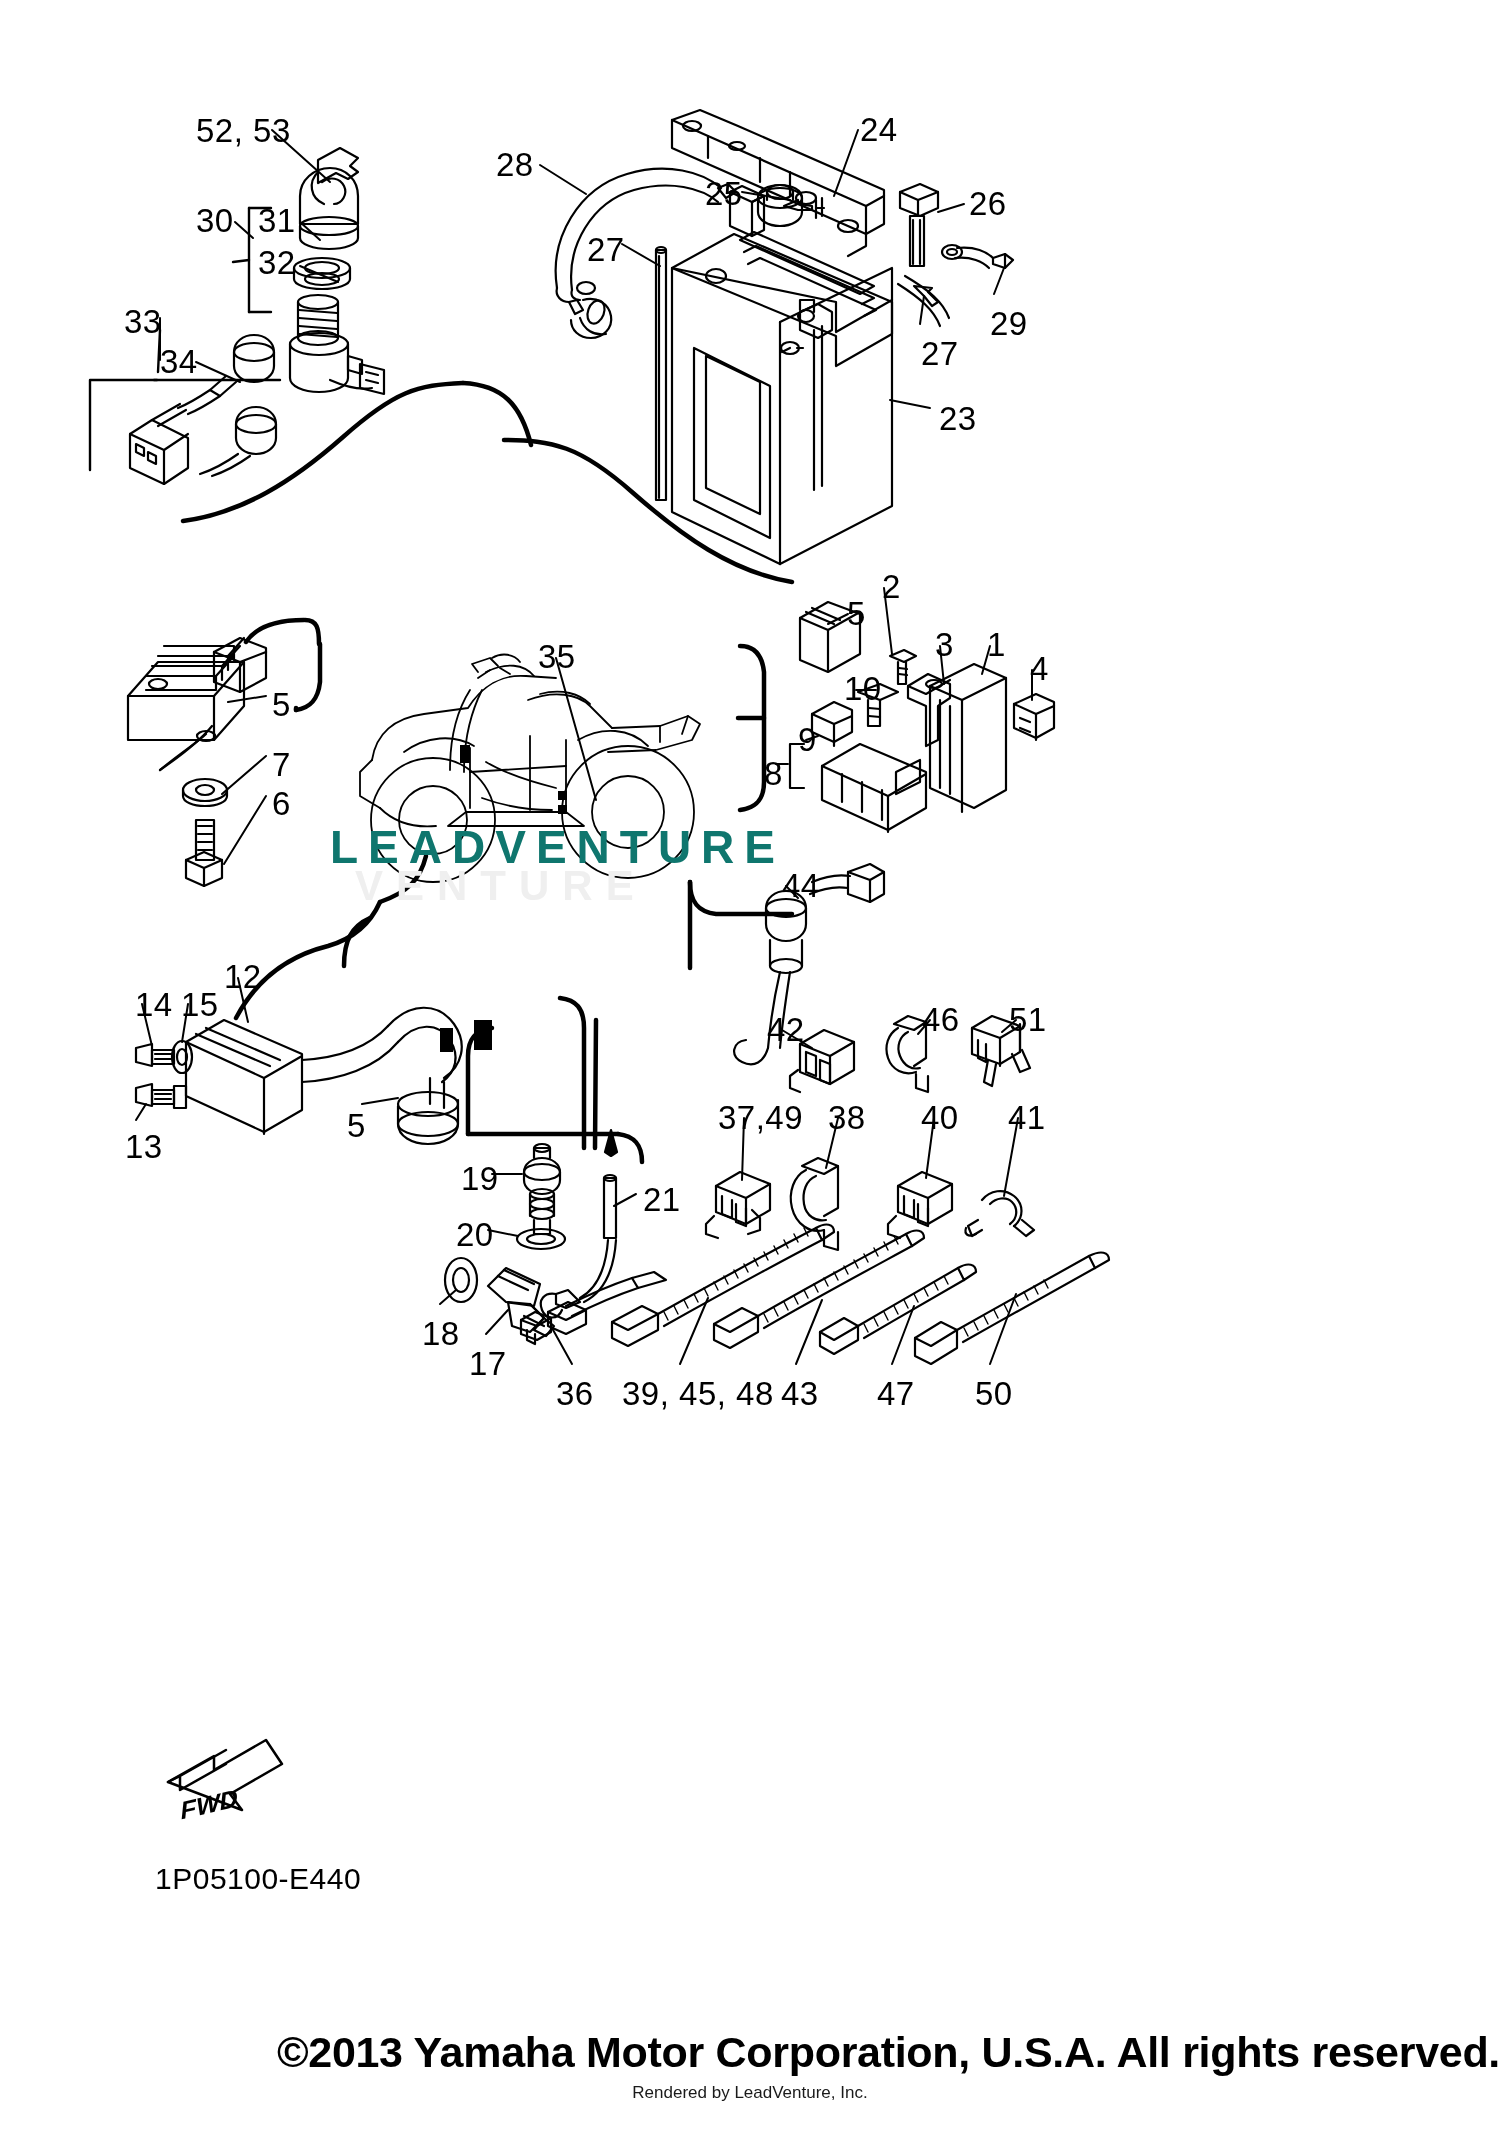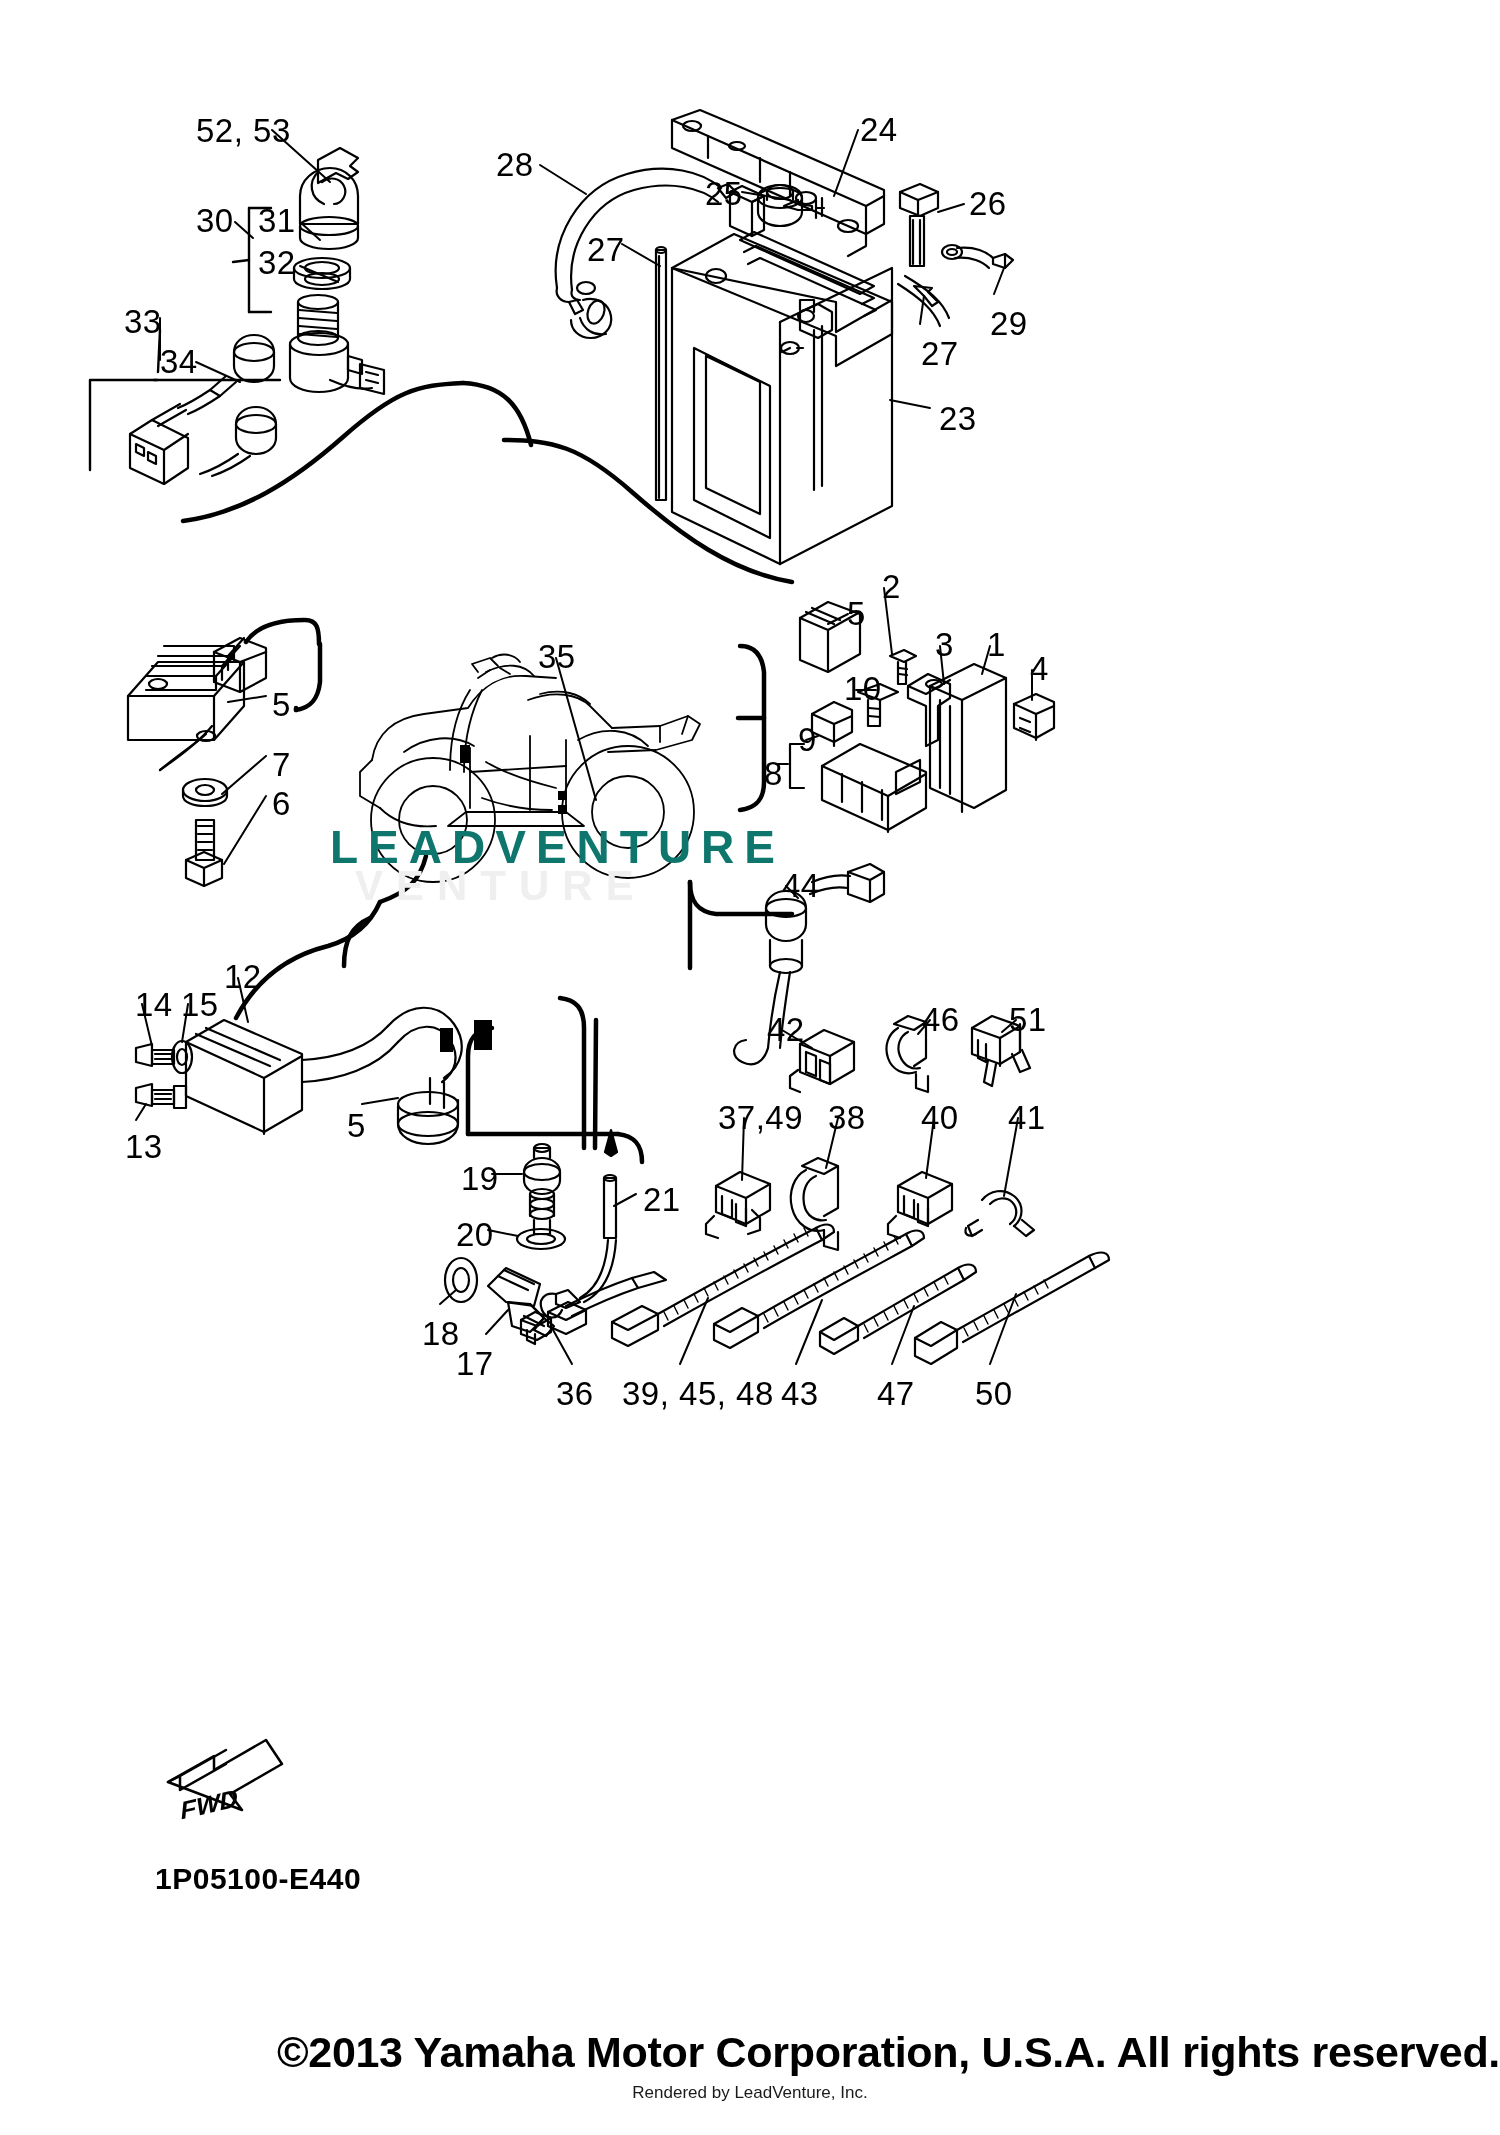--- a/index.html
+++ b/index.html
@@ -35,21 +35,21 @@
     white-space: nowrap;
     letter-spacing: 0.5px;
     line-height: 1;
   }
   .diagram-code {
     position: absolute;
     left: 155px;
     top: 1862px;
     font-family: "Liberation Sans", sans-serif;
     font-size: 30px;
-    font-weight: 700;
+    font-weight: 400;
     color: #000;
     letter-spacing: 0.5px;
   }
   .footer-copy {
     position: absolute;
     left: 0;
     top: 2028px;
     width: 1500px;
     text-align: right;
     font-family: "Liberation Sans", sans-serif;
@@ -663,21 +663,21 @@
       <div class="callout" style="left: 922px; top: 1003px;">46</div>
       <div class="callout" style="left: 1009px; top: 1003px;">51</div>
       <div class="callout" style="left: 718px; top: 1101px;">37,49</div>
       <div class="callout" style="left: 828px; top: 1101px;">38</div>
       <div class="callout" style="left: 921px; top: 1101px;">40</div>
       <div class="callout" style="left: 1008px; top: 1101px;">41</div>
       <div class="callout" style="left: 461px; top: 1162px;">19</div>
       <div class="callout" style="left: 643px; top: 1183px;">21</div>
       <div class="callout" style="left: 456px; top: 1218px;">20</div>
       <div class="callout" style="left: 422px; top: 1317px;">18</div>
-      <div class="callout" style="left: 456px; top: 1347px;">17</div>
+      <div class="callout" style="left: 469px; top: 1347px;">17</div>
       <div class="callout" style="left: 556px; top: 1377px;">36</div>
       <div class="callout" style="left: 622px; top: 1377px;">39, 45, 48</div>
       <div class="callout" style="left: 781px; top: 1377px;">43</div>
       <div class="callout" style="left: 877px; top: 1377px;">47</div>
       <div class="callout" style="left: 975px; top: 1377px;">50</div>
     </div>
 
   <div class="fwd-label">FWD</div>
 
   <div class="diagram-code">1P05100-E440</div>

